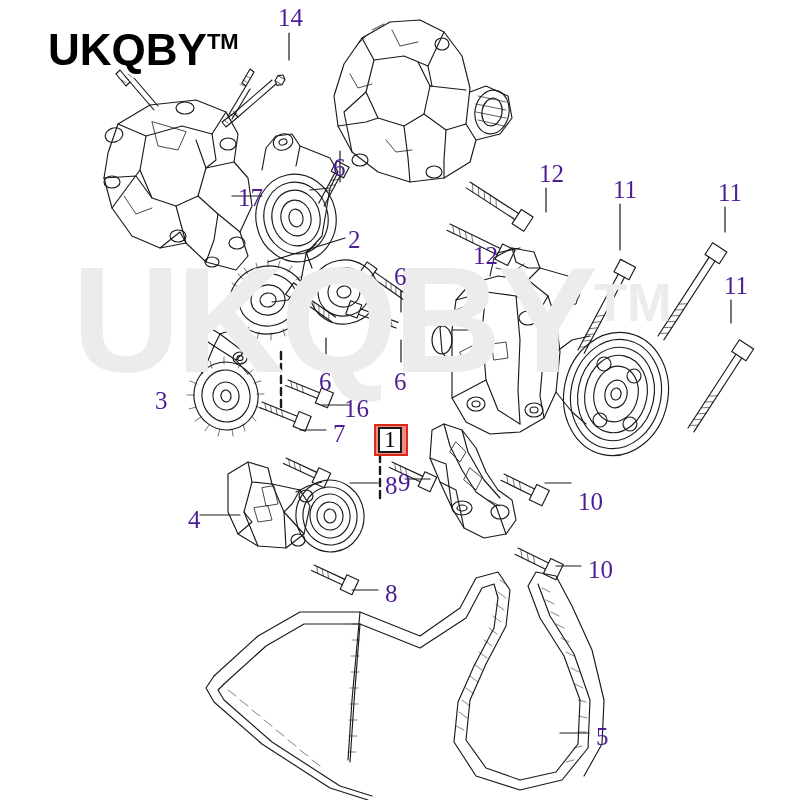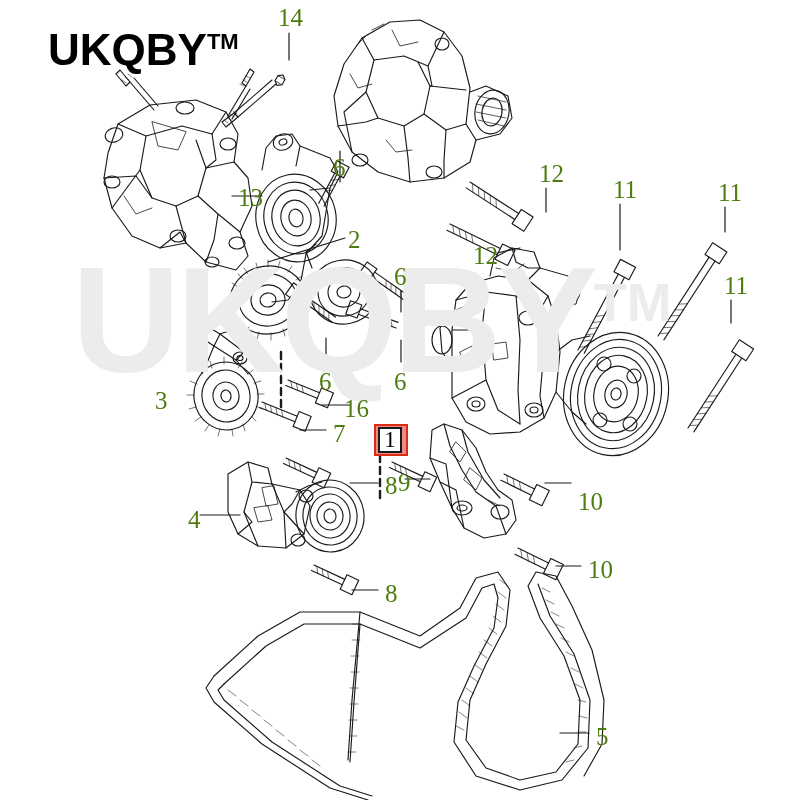--- a/index.html
+++ b/index.html
@@ -11,21 +11,21 @@
       font-family:"Liberation Sans",sans-serif;font-weight:700;
       font-size:150px;letter-spacing:-4px;color:#ececed;
       line-height:140px;white-space:nowrap;pointer-events:none;
       user-select:none;}
   .wm sup{font-size:54px;vertical-align:super;letter-spacing:0;}
   .logo{position:absolute;left:48px;top:28px;
         font-family:"Liberation Sans",sans-serif;font-weight:700;
         font-size:44px;color:#000;white-space:nowrap;line-height:1;}
   .logo sup{font-size:22px;vertical-align:super;font-weight:700;}
   .lbl{position:absolute;font-family:"Liberation Serif",serif;
-       font-size:25px;color:#4d7c0f;line-height:1;white-space:nowrap;}
+       font-size:25px;color:#4c1d95;line-height:1;white-space:nowrap;}
   .hl{position:absolute;width:34px;height:32px;
       background:#ef8a84;border:2px solid #d92b16;
       box-sizing:border-box;}
   .hl .inner{position:absolute;left:2px;top:1px;width:24px;height:26px;
       background:#ffffff;border:2px solid #1a1a1a;box-sizing:border-box;}
   .hl .num{position:absolute;left:0;top:0;width:28px;height:28px;
       display:flex;align-items:center;justify-content:center;
       font-family:"Liberation Serif",serif;font-size:23px;color:#000;}
 </style>
 </head>
@@ -569,21 +569,21 @@
 
   <div class="wm">
     <span>UKQBY</span><sup>TM</sup>
   </div>
 
   <div class="logo">
     <span>UKQBY</span><sup>TM</sup>
   </div>
 
   <div class="lbl" style="left:278px;top:5px">14</div>
-  <div class="lbl" style="left:238px;top:185px">13</div>
+  <div class="lbl" style="left:238px;top:185px">17</div>
   <div class="lbl" style="left:333px;top:155px">6</div>
   <div class="lbl" style="left:348px;top:227px">2</div>
   <div class="lbl" style="left:539px;top:161px">12</div>
   <div class="lbl" style="left:473px;top:243px">12</div>
   <div class="lbl" style="left:613px;top:177px">11</div>
   <div class="lbl" style="left:718px;top:180px">11</div>
   <div class="lbl" style="left:724px;top:273px">11</div>
   <div class="lbl" style="left:394px;top:264px">6</div>
   <div class="lbl" style="left:319px;top:369px">6</div>
   <div class="lbl" style="left:394px;top:369px">6</div>

